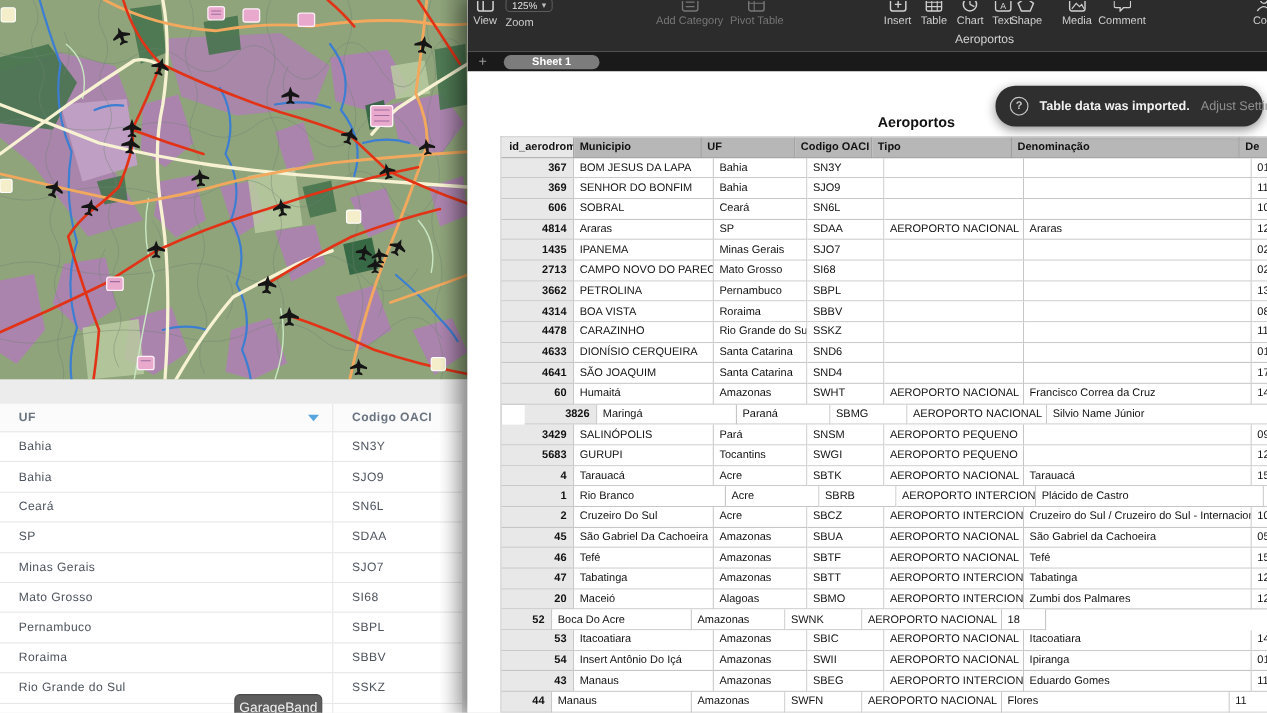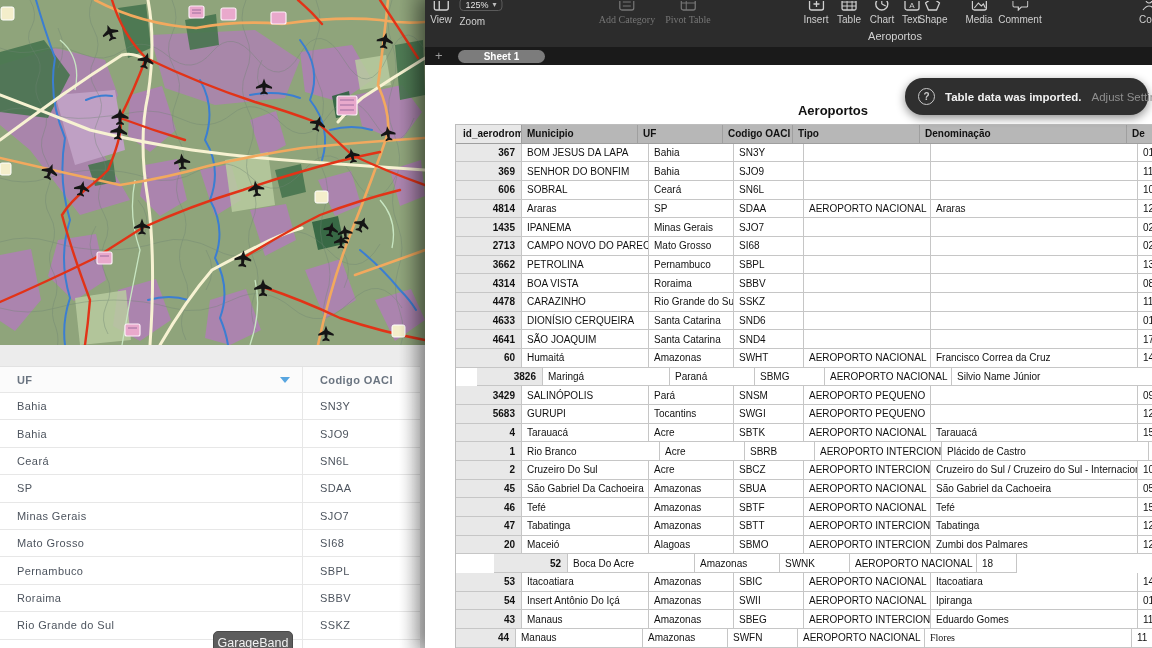--- a/index.html
+++ b/index.html
@@ -33,21 +33,21 @@
 
   
   #numbers { position:absolute; left:425px; top:0; width:727px; height:648px;
              background:#ffffff; overflow:hidden; box-shadow:-7px 0 16px rgba(0,0,0,.35); z-index:10;}
   #toolbar { position:absolute; left:0; top:0; width:727px; height:47px; background:#2c2c2c; }
   .tb-item { position:absolute; top:0; transform:translateX(-50%); text-align:left; }
   .tb-icon { height:11px; width:20px; margin:0 auto; display:flex; align-items:flex-end;
              justify-content:center; overflow:hidden; }
   .tb-icon svg { display:block; }
   .tb-label { font-size:10px; color:#cfcfcf; margin-top:3px; white-space:nowrap; }
-  .tb-item.disabled .tb-label { color:#767676;font-family:Liberation Serif, serif; }
+  .tb-item.disabled .tb-label { color:#767676; }
   .zoom-ctrl { border:1px solid #5b5b5b; border-radius:4px; height:13px; padding:0 5px;
                display:flex; align-items:center; gap:4px; color:#e3e3e3; font-size:9px;
                margin:0 auto; position:relative; top:-2px; }
   .zoom-chev { font-size:8px; color:#bdbdbd; }
   #doc-title { position:absolute; left:470px; top:30px; transform:translateX(-50%);
                color:#d2d2d2; font-size:11px; white-space:nowrap; }
   #sheetbar { position:absolute; left:0; top:47px; width:727px; height:18px; background:#1a1a1a; }
   #sheet-add { position:absolute; left:10px; top:1px; color:#9b9b9b; font-size:13px; }
   #sheet-tab { position:absolute; left:33px; top:3px; width:87px; height:13px; background:#7c7c7c;
                border-radius:7px; color:#ffffff; font-size:10px; font-weight:bold;
@@ -613,21 +613,21 @@
           <div class="s-row">
             <div class="s-cell s-id" style="width: 66px;">20</div>
             <div class="s-cell" style="width: 127px;">Maceió</div>
             <div class="s-cell" style="width: 85px;">Alagoas</div>
             <div class="s-cell" style="width: 70px;">SBMO</div>
             <div class="s-cell" style="width: 127px;">AEROPORTO INTERCIONAL</div>
             <div class="s-cell" style="width: 207px;">Zumbi dos Palmares</div>
             <div class="s-cell" style="width: 40px;">12</div>
           </div>
           <div class="s-row">
-            <div class="s-cell s-id" style="width: 74px; margin-left: 38px;">52</div>
+            <div class="s-cell s-id" style="width: 46px;">52</div>
             <div class="s-cell" style="width: 127px;">Boca Do Acre</div>
             <div class="s-cell" style="width: 85px;">Amazonas</div>
             <div class="s-cell" style="width: 70px;">SWNK</div>
             <div class="s-cell" style="width: 127px;">AEROPORTO NACIONAL</div>
             <div class="s-cell" style="width: 40px;">18</div>
           </div>
           <div class="s-row">
             <div class="s-cell s-id" style="width: 66px;">53</div>
             <div class="s-cell" style="width: 127px;">Itacoatiara</div>
             <div class="s-cell" style="width: 85px;">Amazonas</div>
@@ -648,26 +648,26 @@
           <div class="s-row">
             <div class="s-cell s-id" style="width: 66px;">43</div>
             <div class="s-cell" style="width: 127px;">Manaus</div>
             <div class="s-cell" style="width: 85px;">Amazonas</div>
             <div class="s-cell" style="width: 70px;">SBEG</div>
             <div class="s-cell" style="width: 127px;">AEROPORTO INTERCIONAL</div>
             <div class="s-cell" style="width: 207px;">Eduardo Gomes</div>
             <div class="s-cell" style="width: 40px;">11</div>
           </div>
           <div class="s-row">
-            <div class="s-cell s-id" style="width: 60px;">44</div>
+            <div class="s-cell s-id" style="width: 46px;">44</div>
             <div class="s-cell" style="width: 127px;">Manaus</div>
             <div class="s-cell" style="width: 85px;">Amazonas</div>
             <div class="s-cell" style="width: 70px;">SWFN</div>
             <div class="s-cell" style="width: 127px;">AEROPORTO NACIONAL</div>
-            <div class="s-cell" style="width: 207px; font-family: Liberation Serif, serif;">Flores</div>
+            <div class="s-cell" style="width: 207px;">Flores</div>
             <div class="s-cell" style="width: 40px;">11</div>
           </div>
         </div>
     </div>
 
     <div id="toast">
       <div id="toast-q">?</div>
       <div id="toast-msg">Table data was imported.</div>
       <div id="toast-div"></div>
       <div id="toast-action">Adjust Settings</div>

